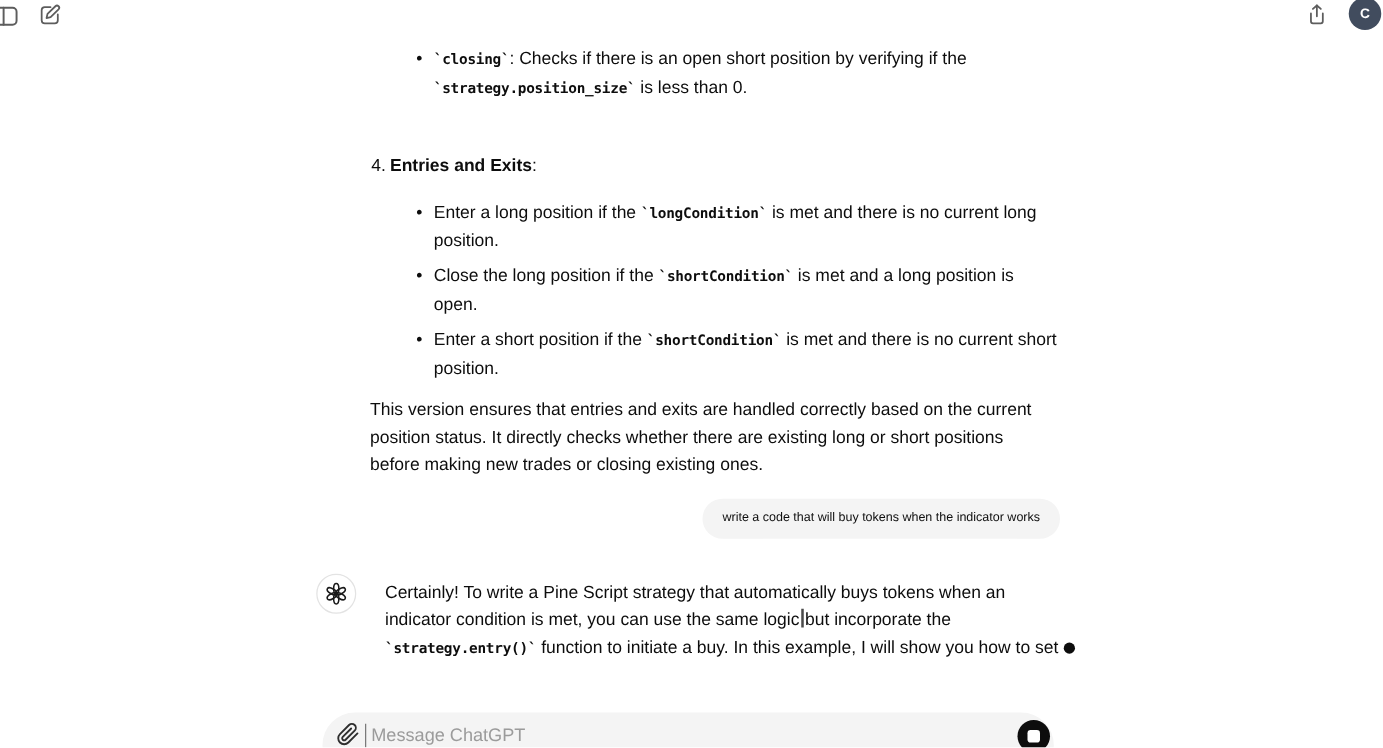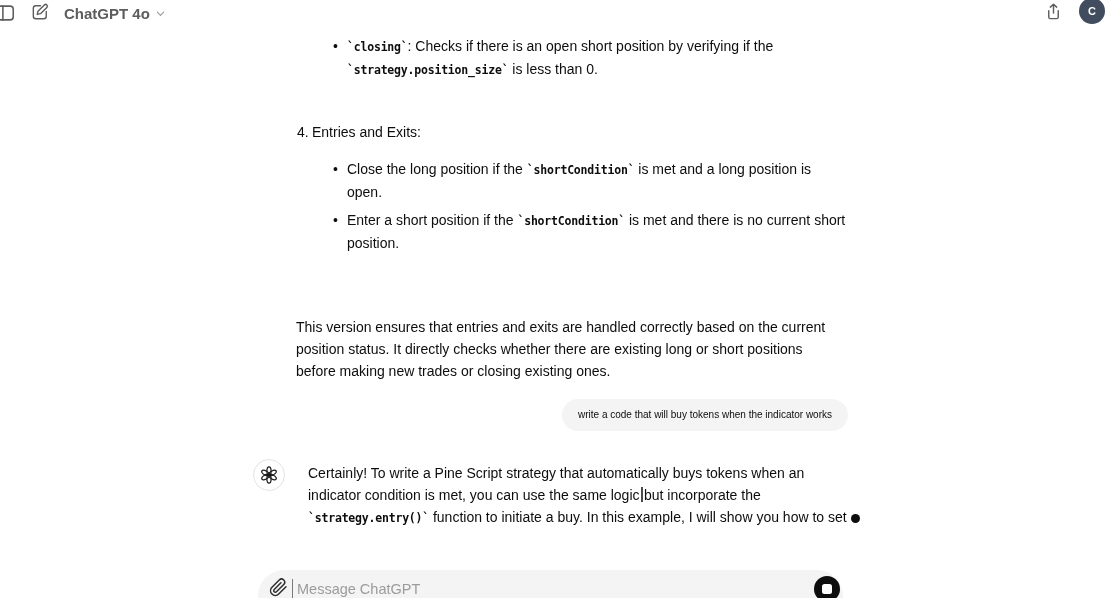--- a/index.html
+++ b/index.html
@@ -17,21 +17,21 @@
   .btn-share{left:1044px;top:2px;}
   .avatar{position:absolute;left:1079px;top:-2px;width:26px;height:26px;border-radius:50%;
           background:#414c5e;color:#fff;display:flex;align-items:center;justify-content:center;
           font-size:11px;font-weight:bold;cursor:pointer;}
 
   
   .msg{position:absolute;font-size:14px;line-height:22px;color:#0d0d0d;}
   .inline-code{font-family:"DejaVu Sans Mono",monospace;font-weight:bold;font-size:11.5px;letter-spacing:-0.2px;}
   .inline-code::before{content:"\0060";}
   .inline-code::after{content:"\0060";}
-  strong{font-weight:normal;}
+  strong{font-weight:bold;}
 
   .cont-list{left:333px;top:35px;width:515px;}
   .b-item{display:flex;margin-bottom:5px;}
   .b-item .marker{flex:0 0 14px;color:#0d0d0d;}
   .b-item .marker::before{content:"\2022";}
   .b-item.no-bullet .marker::before{content:"";}
   .b-item .itext{flex:1;}
 
   .numbered{left:297px;top:121px;width:540px;display:flex;}
   .numbered .num{flex:0 0 15px;}
@@ -78,28 +78,20 @@
       </span>
     </button>
     <button class="iconbtn btn-newchat">
       <span>
         <svg width="20" height="20" viewBox="0 0 24 24" fill="none" stroke="#5d5d5d" stroke-width="1.7" stroke-linecap="round" stroke-linejoin="round">
           <path d="M12.5 4.5H7a3 3 0 0 0-3 3V17a3 3 0 0 0 3 3h9.5a3 3 0 0 0 3-3v-5.5"></path>
           <path d="M17.2 3.6a2.1 2.1 0 0 1 3 3L12.6 14l-3.9 0.9 0.9-3.9z"></path>
         </svg>
       </span>
     </button>
-    <button class="model-select">
-      <span class="mlabel">ChatGPT 4o</span>
-      <span style="line-height:0;">
-        <svg width="11" height="11" viewBox="0 0 24 24" fill="none" stroke="#9b9b9b" stroke-width="2.4" stroke-linecap="round" stroke-linejoin="round">
-          <path d="M5 9l7 7 7-7"></path>
-        </svg>
-      </span>
-    </button>
     <button class="iconbtn btn-share">
       <span>
         <svg width="19" height="19" viewBox="0 0 24 24" fill="none" stroke="#5d5d5d" stroke-width="1.8" stroke-linecap="round" stroke-linejoin="round">
           <path d="M12 14V3"></path>
             <path d="M8 6.5L12 3l4 3.5"></path>
             <path d="M6 11v8a2 2 0 0 0 2 2h8a2 2 0 0 0 2-2v-8"></path>
         </svg>
       </span>
     </button>
     <div class="avatar">
@@ -115,20 +107,24 @@
         <span class="itext"><span class="inline-code">closing</span>: Checks if there is an open short position by verifying if the <span class="inline-code">strategy.position_size</span> is less than 0.</span>
       </div>
     </div>
 
     <div class="msg numbered">
       <span class="num">4.</span>
       <span class="itext"><strong>Entries and Exits</strong>:</span>
     </div>
 
     <div class="msg sub-list">
+      <div class="b-item">
+        <span class="marker"></span>
+        <span class="itext">Enter a long position if the <span class="inline-code">longCondition</span> is met and there is no current long position.</span>
+      </div>
       <div class="b-item">
         <span class="marker"></span>
         <span class="itext">Close the long position if the <span class="inline-code">shortCondition</span> is met and a long position is open.</span>
       </div>
       <div class="b-item">
         <span class="marker"></span>
         <span class="itext">Enter a short position if the <span class="inline-code">shortCondition</span> is met and there is no current short position.</span>
       </div>
     </div>
 

